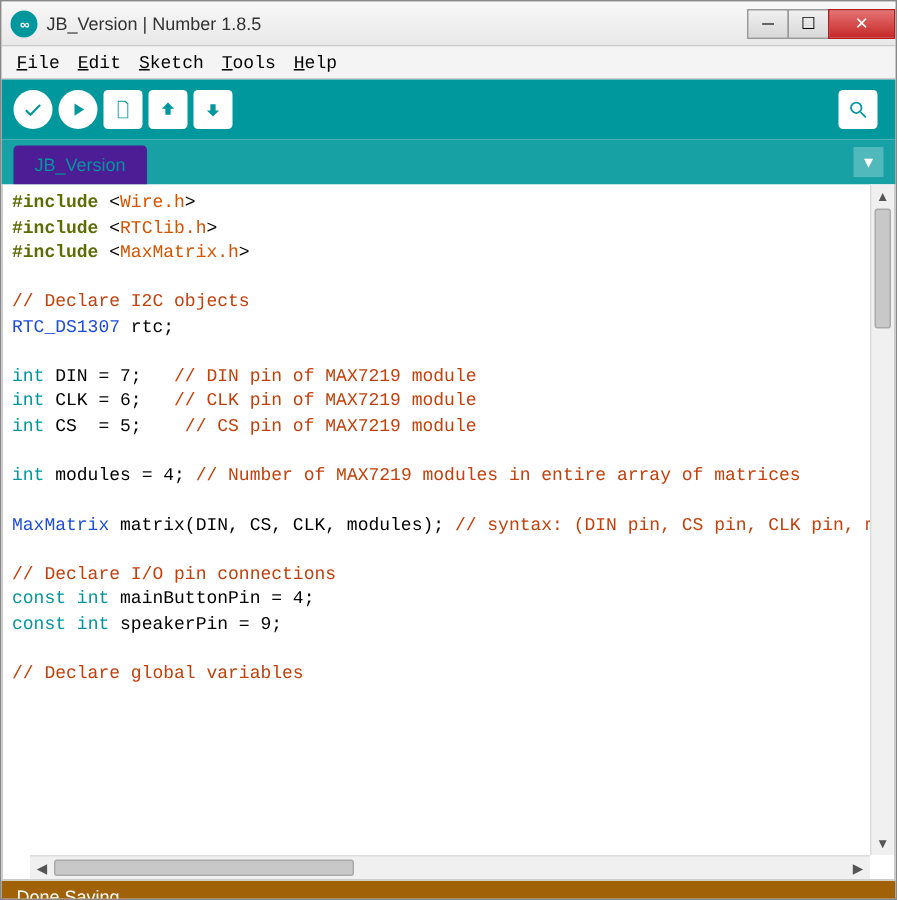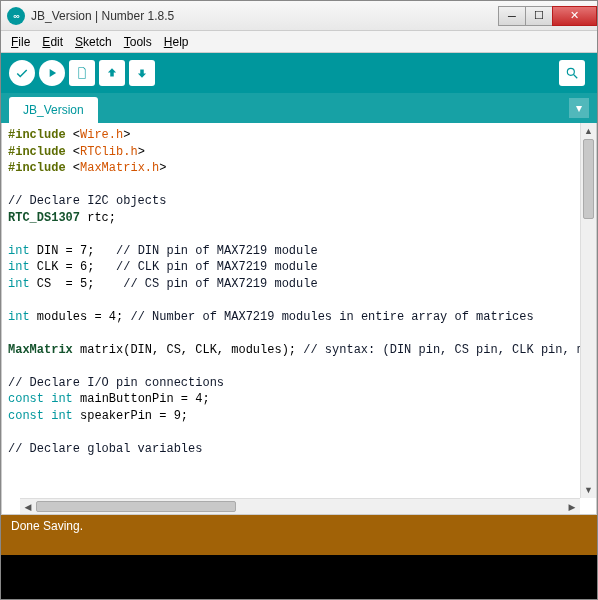--- a/index.html
+++ b/index.html
@@ -5,50 +5,50 @@
 * { box-sizing: border-box; margin: 0; padding: 0; }
 body { font-family: "Segoe UI", Tahoma, sans-serif; font-size: 12px; width: 598px; height: 600px; overflow: hidden; background: #f0f0f0; border: 1px solid #888; }
 .titlebar { height: 30px; background: linear-gradient(#f8f8f8, #e8e8e8); display: flex; align-items: center; border-bottom: 1px solid #ccc; }
 .titlebar .app-icon { width: 18px; height: 18px; margin: 0 6px; background: #00979D; border-radius: 50%; display: flex; align-items: center; justify-content: center; }
 .titlebar .app-icon span { color: #fff; font-size: 9px; font-weight: bold; letter-spacing: -1px; }
 .titlebar .title { flex: 1; color: #333; font-size: 12px; }
 .win-buttons { display: flex; height: 20px; margin-right: 0; }
 .win-btn { width: 28px; height: 20px; border: 1px solid #999; background: linear-gradient(#f0f0f0,#d8d8d8); display: flex; align-items: center; justify-content: center; font-size: 11px; margin-left: -1px; cursor: pointer; }
 .win-btn.close { background: linear-gradient(#e57373,#c62828); color: #fff; width: 45px; border-color: #b71c1c; }
 .menubar { height: 22px; background: #f4f4f4; border-bottom: 1px solid #ccc; display: flex; align-items: center; padding: 0 4px; }
-.menubar .menu-item { padding: 20px 6px; cursor: pointer; }
+.menubar .menu-item { padding: 20px 6px; cursor: pointer; font-family: Liberation Mono, monospace; }
 .menubar .menu-item u { text-decoration: underline; }
 .toolbar { height: 40px; background: #00979D; display: flex; align-items: center; padding: 0 8px; }
 .toolbar .tbtn { width: 26px; height: 26px; border-radius: 3px; margin-right: 4px; display: flex; align-items: center; justify-content: center; cursor: pointer; color: #00979D; }
 .toolbar .tbtn.round { border-radius: 50%; background: #fff; }
 .toolbar .tbtn.sq { background: #fff; }
 .toolbar .spacer { flex: 1; }
 .toolbar svg { width: 14px; height: 14px; }
 .tabbar { height: 30px; background: #17A1A5; display: flex; align-items: flex-end; padding: 0 8px; }
-.tab { background: #ffffff; padding: 6px 14px; border-radius: 3px 3px 0 0; font-size: 12px; color: #00979D; cursor: pointer; }
+.tab { background: #4c1d95; padding: 6px 14px; border-radius: 3px 3px 0 0; font-size: 12px; color: #00979D; cursor: pointer; }
 .tabbar .spacer { flex: 1; }
 .tabbar .drop { width: 20px; height: 20px; background: rgba(255,255,255,0.25); margin-bottom: 5px; display: flex; align-items: center; justify-content: center; cursor: pointer; color: #fff; }
-.editor-wrap { position: relative; background: #fff; height: 392px; border: 1px solid #ccc; border-top: none; margin: 0; }
+.editor-wrap { position: relative; background: #fff; height: 464px; border: 1px solid #ccc; border-top: none; margin: 0; }
 .editor { position: absolute; left: 6px; top: 4px; right: 16px; bottom: 16px; overflow: hidden; font-family: "Courier New", monospace; font-size: 12px; line-height: 16.5px; color: #000; white-space: pre; }
 .scroll-v { position: absolute; right: 0; top: 0; bottom: 16px; width: 16px; background: #f0f0f0; border-left: 1px solid #ddd; }
 .scroll-v .thumb { position: absolute; left: 2px; right: 2px; top: 16px; height: 80px; background: #c8c8c8; border: 1px solid #aaa; border-radius: 2px; }
 .scroll-v .arrow { position: absolute; left: 0; right: 0; height: 16px; display: flex; align-items: center; justify-content: center; font-size: 9px; color: #555; }
 .scroll-h { position: absolute; left: 18px; right: 16px; bottom: 0; height: 16px; background: #f0f0f0; border-top: 1px solid #ddd; }
 .scroll-h .thumb { position: absolute; top: 2px; bottom: 2px; left: 16px; width: 200px; background: #c8c8c8; border: 1px solid #aaa; border-radius: 2px; }
 .scroll-h .arrow { position: absolute; top: 0; bottom: 0; width: 16px; display: flex; align-items: center; justify-content: center; font-size: 9px; color: #555; }
 .status { height: 40px; background: #a16207; color: #fff; padding: 4px 10px; font-size: 12px; }
 .console { height: 58px; background: #000; }
 .footer { height: 24px; background: #17A1A5; color: #fff; display: flex; align-items: center; padding: 0 10px; font-size: 11px; }
 .footer .spacer { flex: 1; }
 
 .kw-inc { color: #5E6D03; font-weight: bold; }
 .lib { color: #D35400; }
-.comment { color: #0f172a; }
+.comment { color: #c2410c; }
 .type { color: #00979D; font-weight: normal; }
-.cls { color: #14532d; font-weight: bold; }
+.cls { color: #1d4ed8; font-weight: normal; }
 </style>
 </head>
 <body>
 
 <div class="titlebar">
   <div class="app-icon">
       <span>∞</span>
     </div>
   <div class="title">JB_Version | Number 1.8.5</div>
   <div class="win-buttons">

